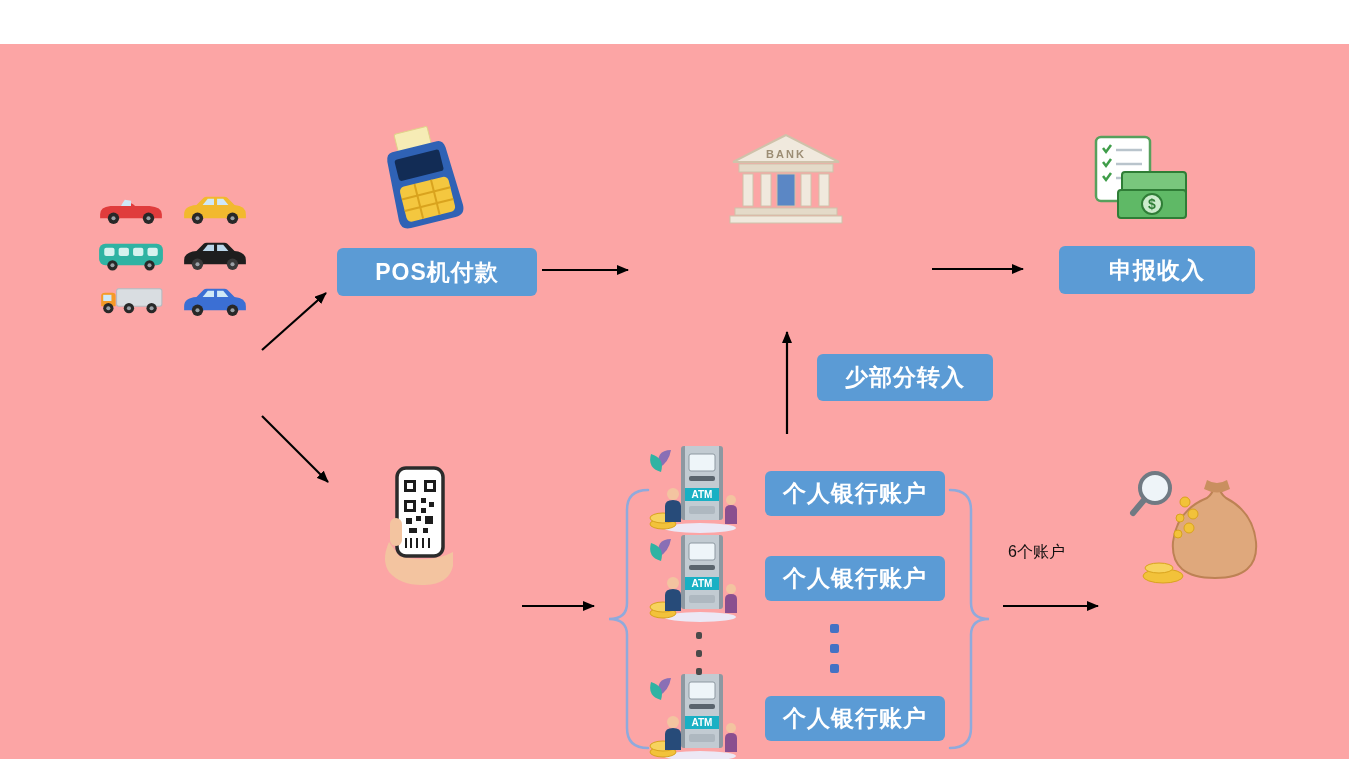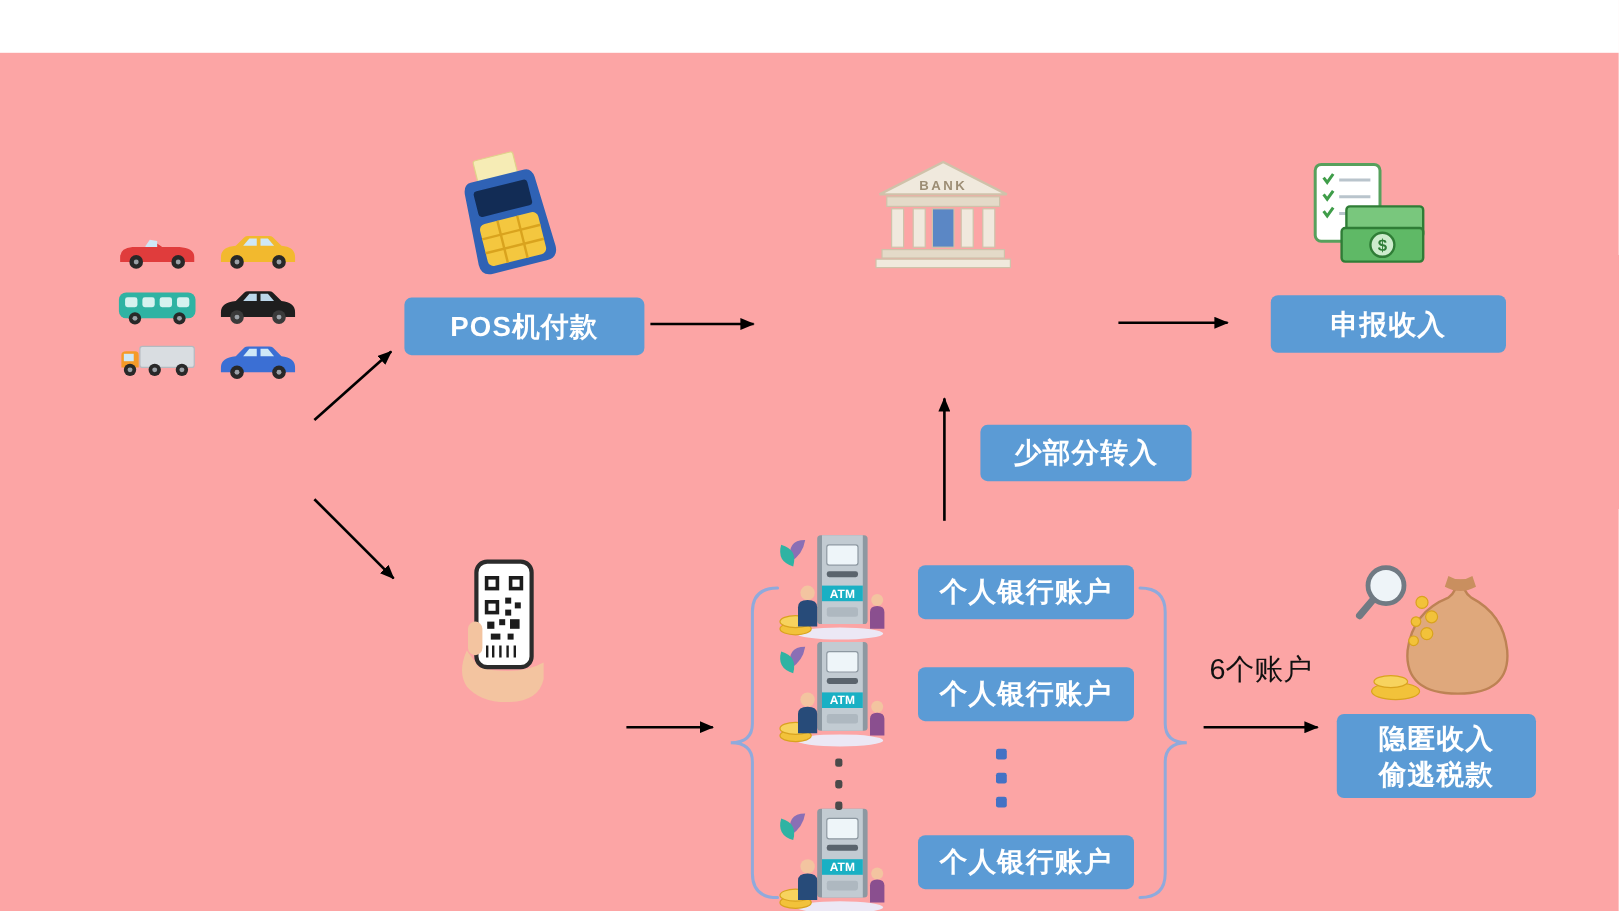--- a/index.html
+++ b/index.html
@@ -39,21 +39,21 @@
     position: absolute;
     left: 96px; top: 146px;
     display: grid;
     grid-template-columns: 70px 70px;
     gap: 8px 14px;
   }
   .car { width: 70px; height: 38px; }
   .label-plain {
     position: absolute;
     color: #111111;
-    font-size: 24px;
+    font-size: 16px;
     text-align: right;
   }
   .dots {
     position: absolute;
     display: flex;
     flex-direction: column;
     gap: 11px;
   }
   .dots span { display: block; border-radius: 2px; }
   .dots.blue span { width: 9px; height: 9px; background: #4472C4; }
@@ -315,24 +315,20 @@
   </div>
 
   <div class="node" style="left:765px;top:512px;width:180px;height:45px">
     <span>个人银行账户</span>
   </div>
 
   <div class="node" style="left:765px;top:652px;width:180px;height:45px">
     <span>个人银行账户</span>
   </div>
 
-  <div class="node" style="left:1114px;top:551px;width:166px;height:70px">
-    <span>隐匿收入</span>
-    <span>偷逃税款</span>
-  </div>
 
   <div class="label-plain" style="left:1008px;top:498px">6个账户</div>
 
   <div class="dots gray" style="left:696px;top:588px">
     <span></span>
     <span></span>
     <span></span>
   </div>
   <div class="dots blue" style="left:830px;top:580px">
     <span></span>

